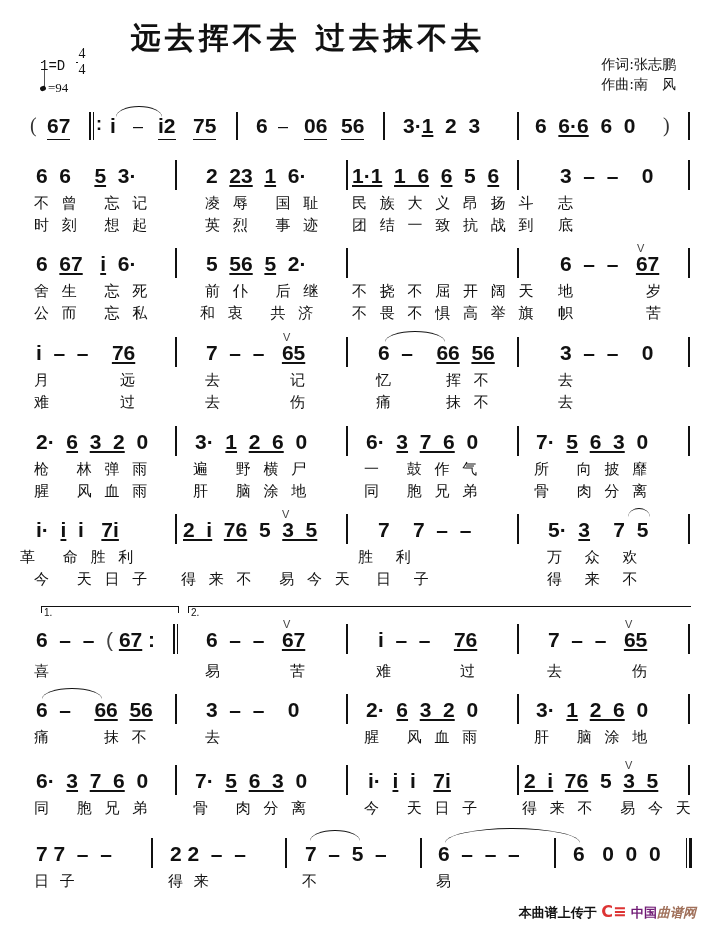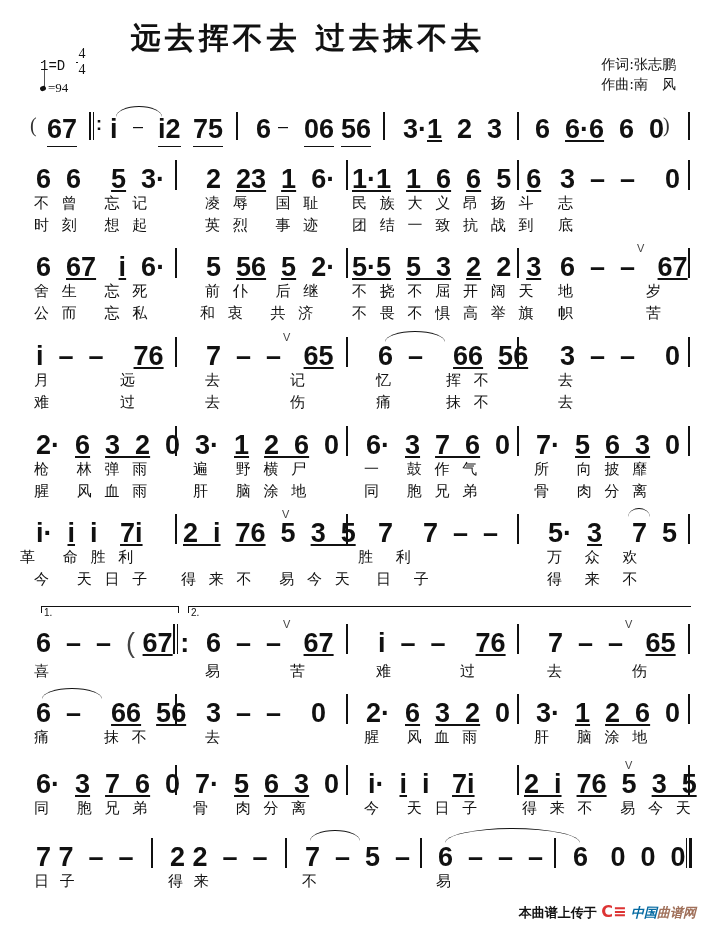--- a/index.html
+++ b/index.html
@@ -6,32 +6,32 @@
   body { width:716px; height:930px; position:relative; overflow:hidden; font-family:"Liberation Sans", sans-serif; color:#111; }
   .title { position:absolute; top:18px; left:0; width:616px; text-align:center; font-family:"DejaVu Serif", serif; font-size:30px; font-weight:bold; letter-spacing:4px; }
   .key { position:absolute; left:40px; top:58px; font-family:Liberation Mono, monospace; font-size:14px; }
   .ts { position:absolute; left:76px; top:46px; font-family:"Liberation Serif", serif; font-size:14px; text-align:center; width:12px; line-height:16px; }
   .ts .bar { border-top:1px solid #111; }
   .tempo { position:absolute; left:40px; top:80px; font-family:"Liberation Serif", serif; font-size:13px; }
   .note-stem { position:absolute; left:44px; top:70px; width:1px; height:20px; background:#555; }
   .note-head { position:absolute; left:40px; top:86px; width:6px; height:5px; border-radius:50%; background:#111; transform:rotate(-20deg); }
   .credits { position:absolute; right:40px; top:54px; font-size:14px; line-height:20px; font-family:"DejaVu Sans", sans-serif; }
   .line { position:absolute; left:0; width:716px; }
-  .tok { position:absolute; font-weight:bold; font-size:27px; font-family:"Liberation Sans", sans-serif; white-space:nowrap; }
+  .tok { position:absolute; font-weight:bold; font-size:21px; font-family:"Liberation Sans", sans-serif; white-space:nowrap; }
   .tok.u { border-bottom:1.5px solid #111; padding-bottom:1px; }
   .dash { position:absolute; font-size:18px; font-weight:normal; }
   .bar { position:absolute; width:1.5px; background:#111; }
   .lyr { position:absolute; font-size:15px; font-family:"DejaVu Sans", sans-serif; white-space:nowrap; }
   .paren { position:absolute; font-size:20px; font-family:"Liberation Serif", serif; color:#333; }
   .arc { position:absolute; border-top:1px solid #111; border-radius:50% 50% 0 0 / 100% 100% 0 0; }
   .breath { position:absolute; font-size:11px; color:#444; }
   .volta { position:absolute; border-top:1px solid #111; border-left:1px solid #111; font-size:10px; padding-left:2px; }
   .footer { position:absolute; right:20px; bottom:8px; font-size:13px; font-weight:bold; font-family:"DejaVu Sans", sans-serif; }
   .footer .logo-c { color:#d33; font-size:16px; }
-  .footer .logo-a { color:#0369a1; font-style:italic; }
+  .footer .logo-a { color:#701a75; }
   .footer .logo-b { color:#a0705a; font-style:italic; }
 </style>
 </head>
 <body>
 
 <div>
   <div class="title">远去挥不去 过去抹不去</div>
 
   <div class="key">1=D</div>
   <div class="ts">
@@ -89,21 +89,20 @@
     <span class="lyr" style="left:205px;top:56px;word-spacing:8px">英 烈　 事 迹</span>
     <span class="lyr" style="left:352px;top:56px;word-spacing:8px">团 结 一 致 抗 战 到</span>
     <span class="lyr" style="left:558px;top:56px">底</span>
   </div>
 
   <div class="line" style="top:248px;height:75px">
     <span class="tok" style="left:36px;top:4px">6&nbsp;&nbsp;<u>67</u>&nbsp;&nbsp;&nbsp;<u>i</u>&nbsp;&nbsp;6·</span>
     <div class="bar" style="left:175px;top:0;height:30px"></div>
     <span class="tok" style="left:206px;top:4px">5&nbsp;&nbsp;<u>56</u>&nbsp;&nbsp;<u>5</u>&nbsp;&nbsp;2·</span>
     <div class="bar" style="left:346px;top:0;height:30px"></div>
-    <span class="tok" style="left:352px;top:4px"><u>5·5</u>&nbsp;&nbsp;<u>5&nbsp;&nbsp;3</u>&nbsp;&nbsp;<u>2</u>&nbsp;&nbsp;2&nbsp;&nbsp;<u>3</u></span>
     <div class="bar" style="left:517px;top:0;height:30px"></div>
     <span class="breath" style="left:637px;top:-6px">V</span>
     <span class="tok" style="left:560px;top:4px">6&nbsp;&nbsp;–&nbsp;&nbsp;–&nbsp;&nbsp;&nbsp;<u>67</u></span>
     <div class="bar" style="left:688px;top:0;height:30px"></div>
     <span class="lyr" style="left:34px;top:34px;word-spacing:8px">舍 生　 忘 死</span>
     <span class="lyr" style="left:205px;top:34px;word-spacing:8px">前 仆　 后 继</span>
     <span class="lyr" style="left:352px;top:34px;word-spacing:8px">不 挠 不 屈 开 阔 天</span>
     <span class="lyr" style="left:558px;top:34px">地</span>
     <span class="lyr" style="left:646px;top:34px">岁</span>
     <span class="lyr" style="left:34px;top:56px;word-spacing:8px">公 而　 忘 私</span>

